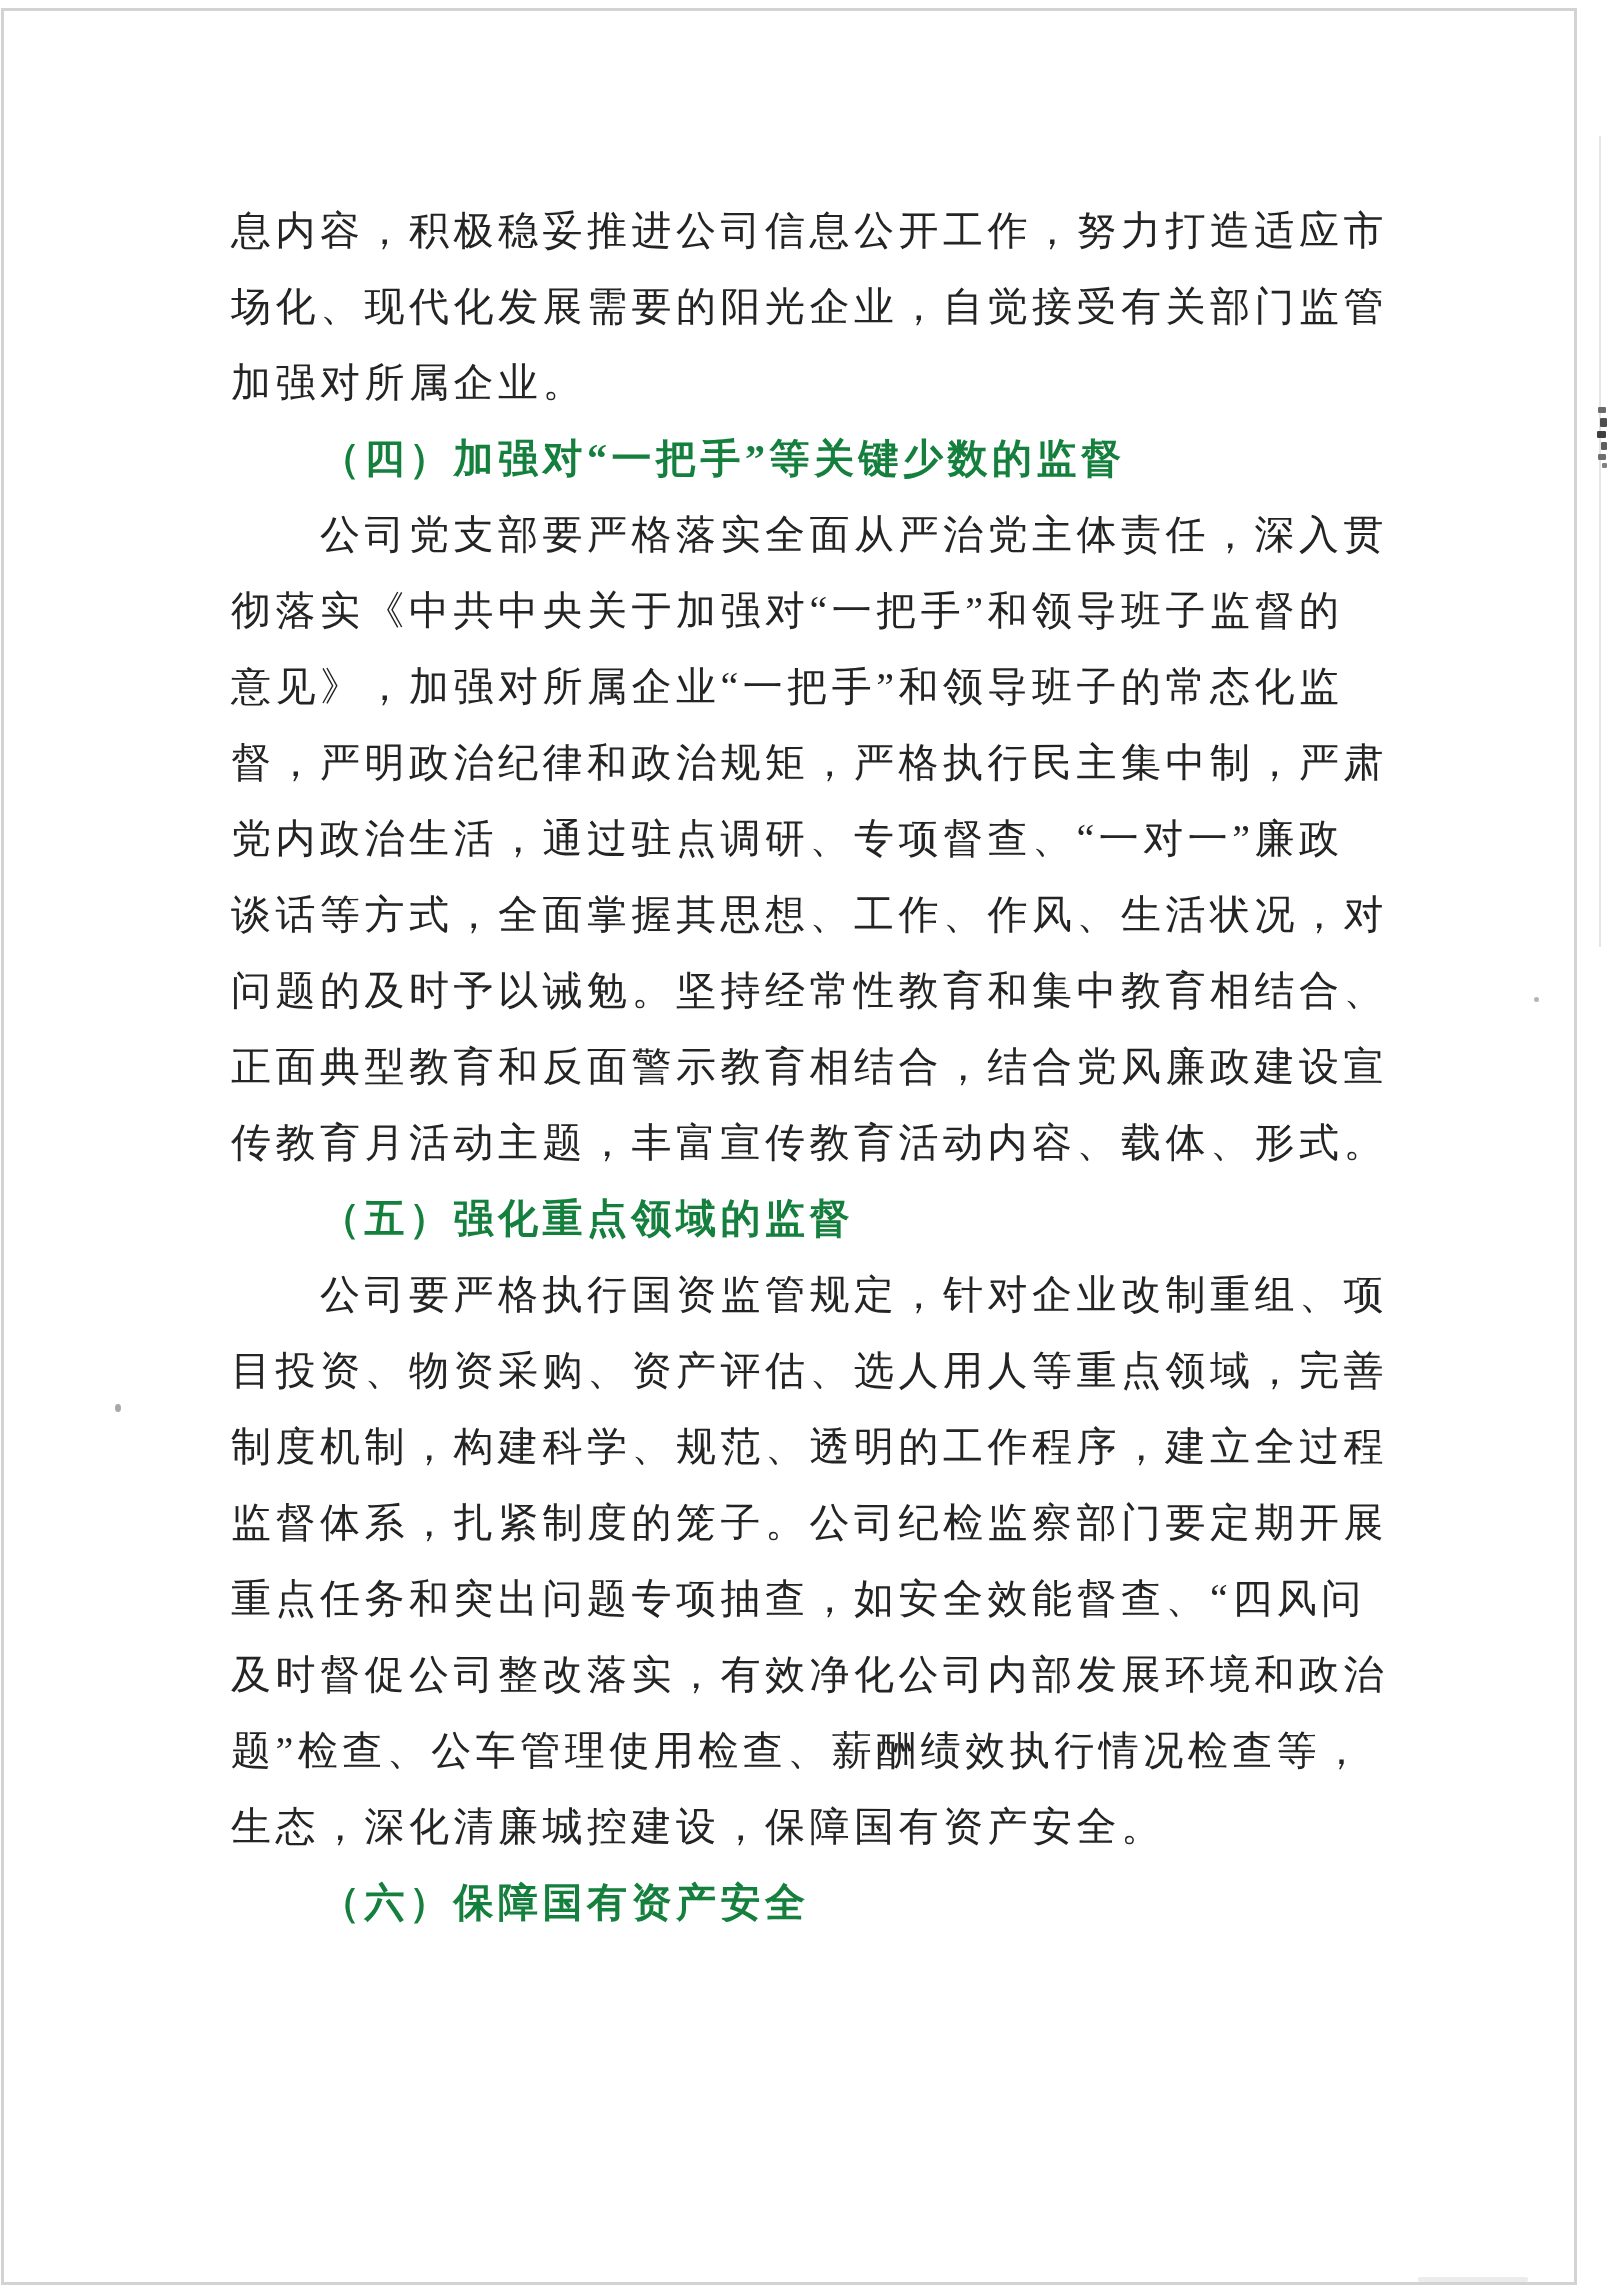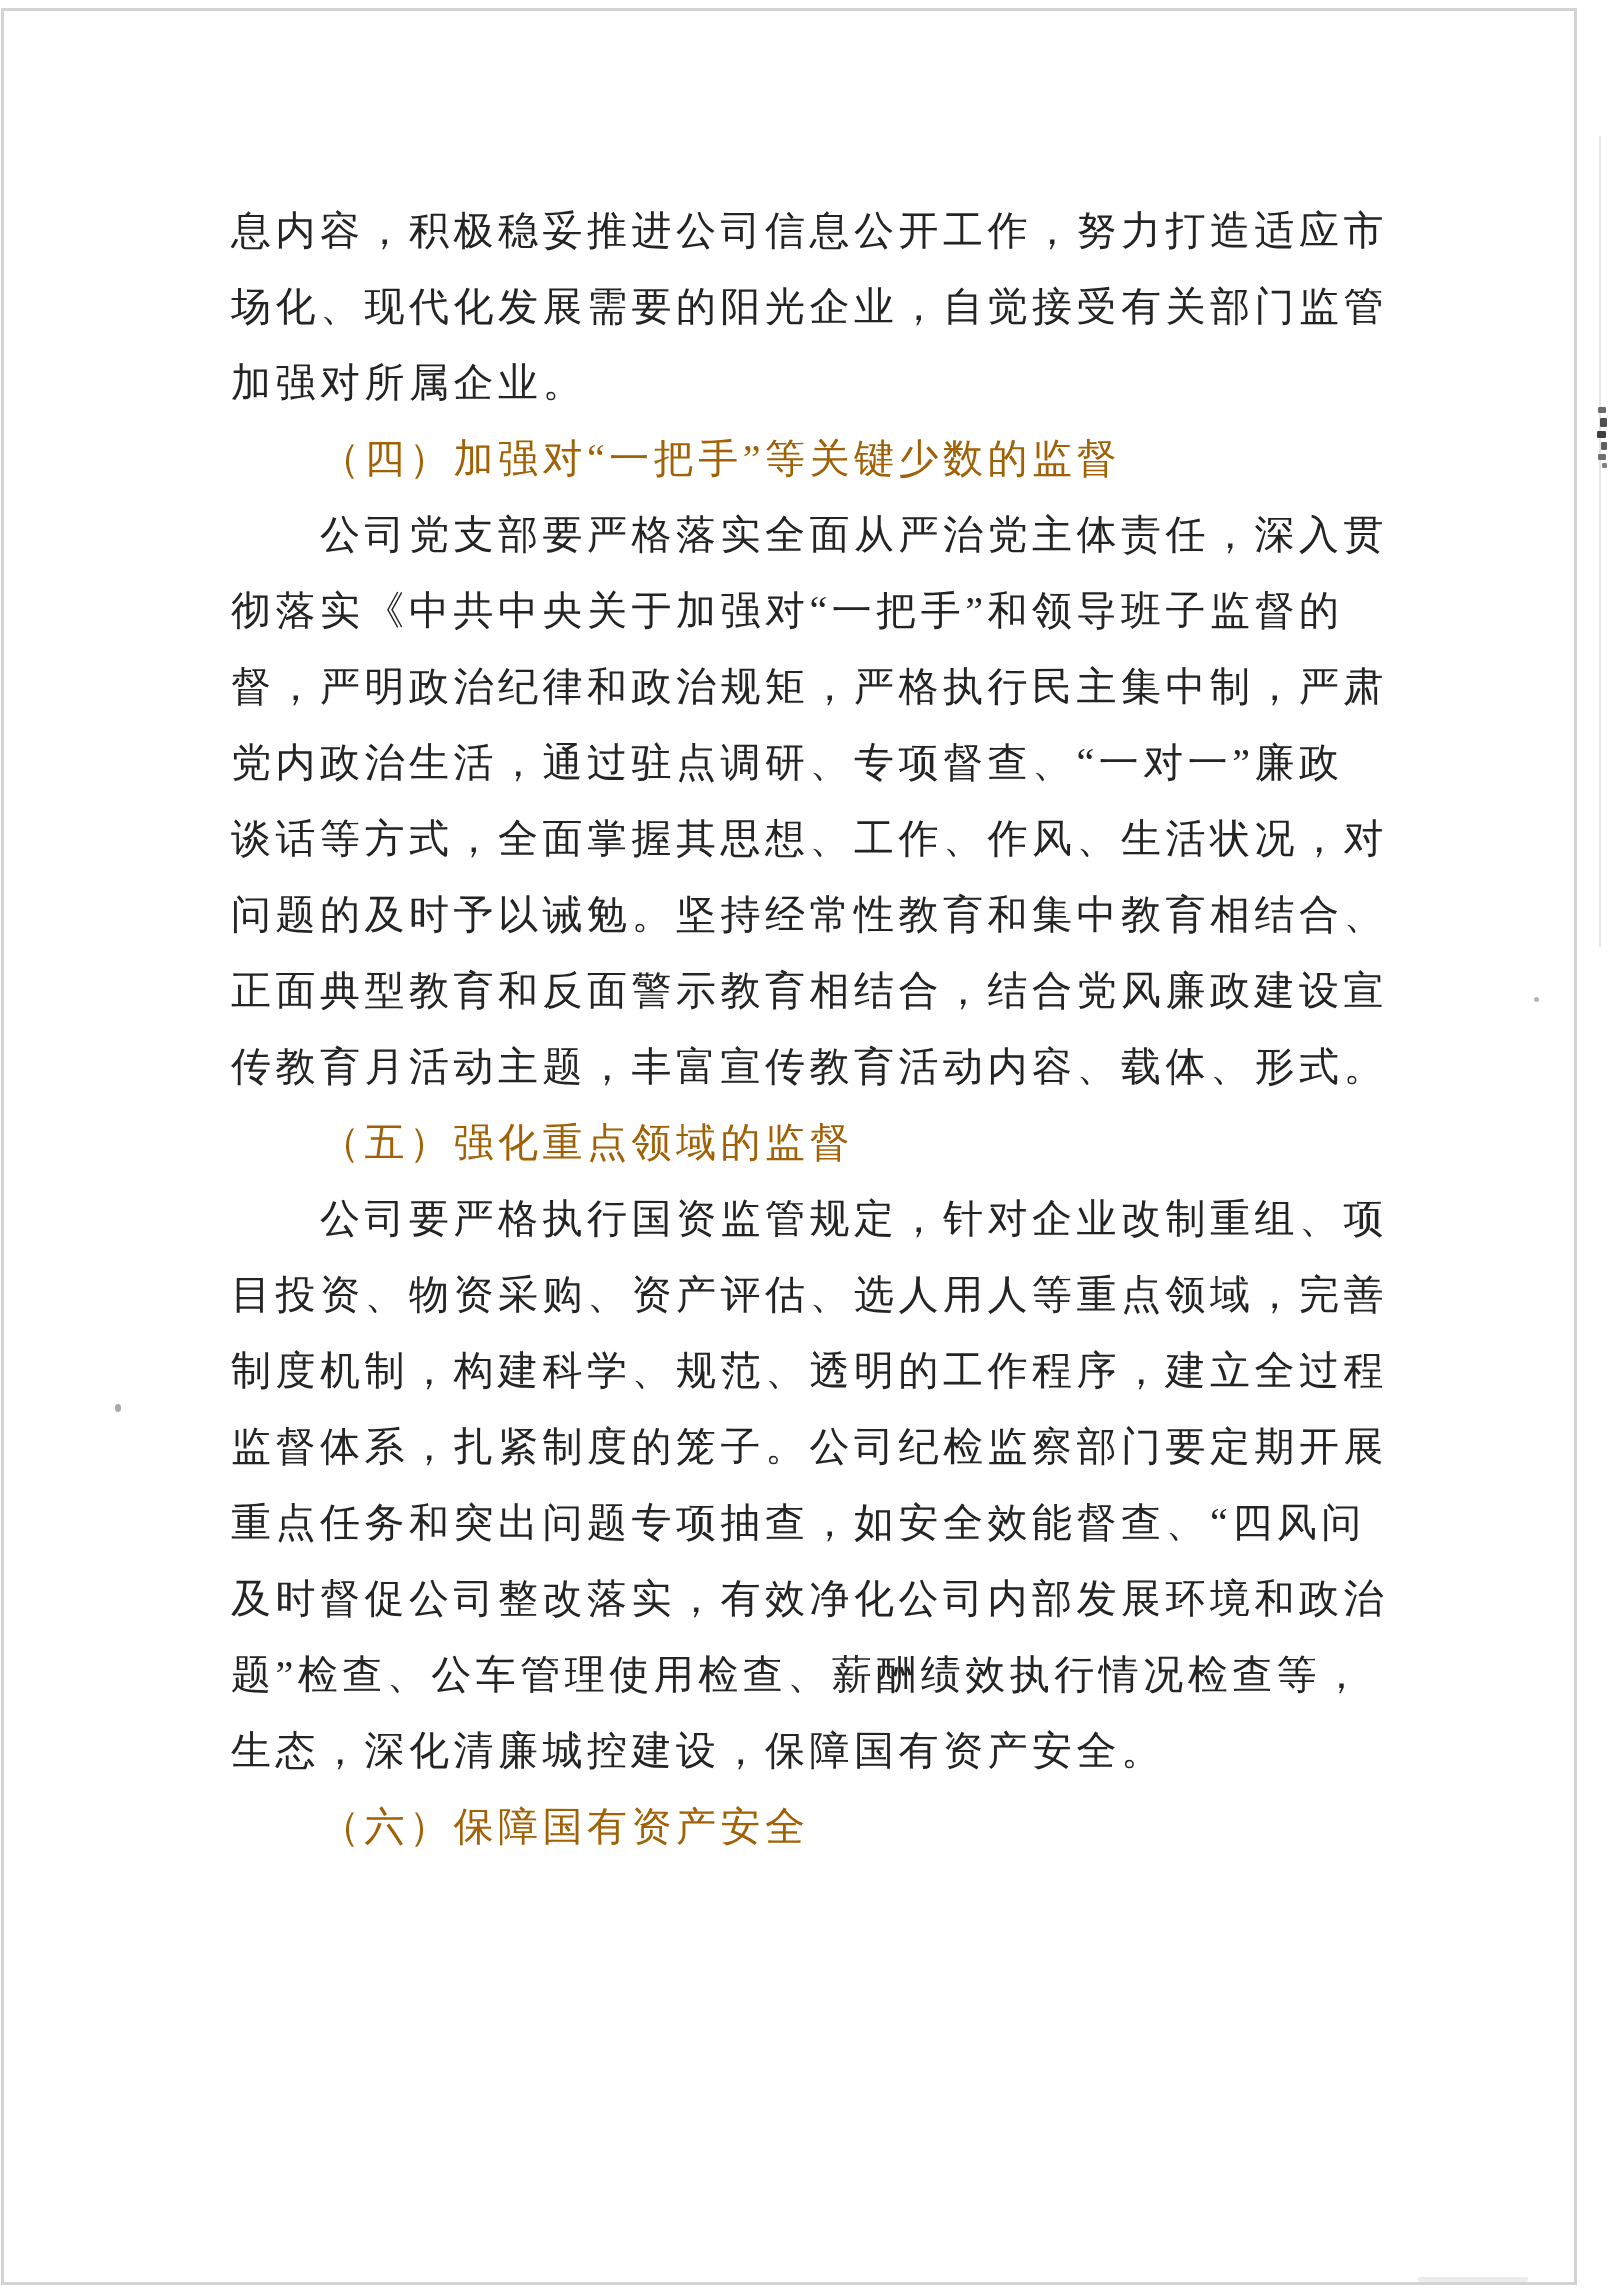--- a/index.html
+++ b/index.html
@@ -36,22 +36,22 @@
     color: var(--ink, #242424);
   }
   .line {
     font-size: 40px;
     line-height: 76px;
     letter-spacing: 4.5px;
     white-space: nowrap;
     font-weight: 400;
   }
   .line.heading {
-    font-weight: 400;
-    color: #a16207;
+    font-weight: 700;
+    color: #15803d;
   }
   .line.indent {
     padding-left: 89px;
   }
   
   .scan-edge-line {
     position: absolute;
     left: 1599px;
     top: 136px;
     width: 1.9px;
@@ -93,20 +93,21 @@
   <div class="page-frame"></div>
 
   <div class="document-text">
 
   <div class="line body">息内容，积极稳妥推进公司信息公开工作，努力打造适应市</div>
       <div class="line body">场化、现代化发展需要的阳光企业，自觉接受有关部门监管</div>
       <div class="line body">加强对所属企业。</div>
       <div class="line heading indent">（四）加强对“一把手”等关键少数的监督</div>
       <div class="line body indent">公司党支部要严格落实全面从严治党主体责任，深入贯</div>
       <div class="line body">彻落实《中共中央关于加强对“一把手”和领导班子监督的</div>
+      <div class="line body">意见》，加强对所属企业“一把手”和领导班子的常态化监</div>
       <div class="line body">督，严明政治纪律和政治规矩，严格执行民主集中制，严肃</div>
       <div class="line body">党内政治生活，通过驻点调研、专项督查、“一对一”廉政</div>
       <div class="line body">谈话等方式，全面掌握其思想、工作、作风、生活状况，对</div>
       <div class="line body">问题的及时予以诫勉。坚持经常性教育和集中教育相结合、</div>
       <div class="line body">正面典型教育和反面警示教育相结合，结合党风廉政建设宣</div>
       <div class="line body">传教育月活动主题，丰富宣传教育活动内容、载体、形式。</div>
       <div class="line heading indent">（五）强化重点领域的监督</div>
       <div class="line body indent">公司要严格执行国资监管规定，针对企业改制重组、项</div>
       <div class="line body">目投资、物资采购、资产评估、选人用人等重点领域，完善</div>
       <div class="line body">制度机制，构建科学、规范、透明的工作程序，建立全过程</div>

